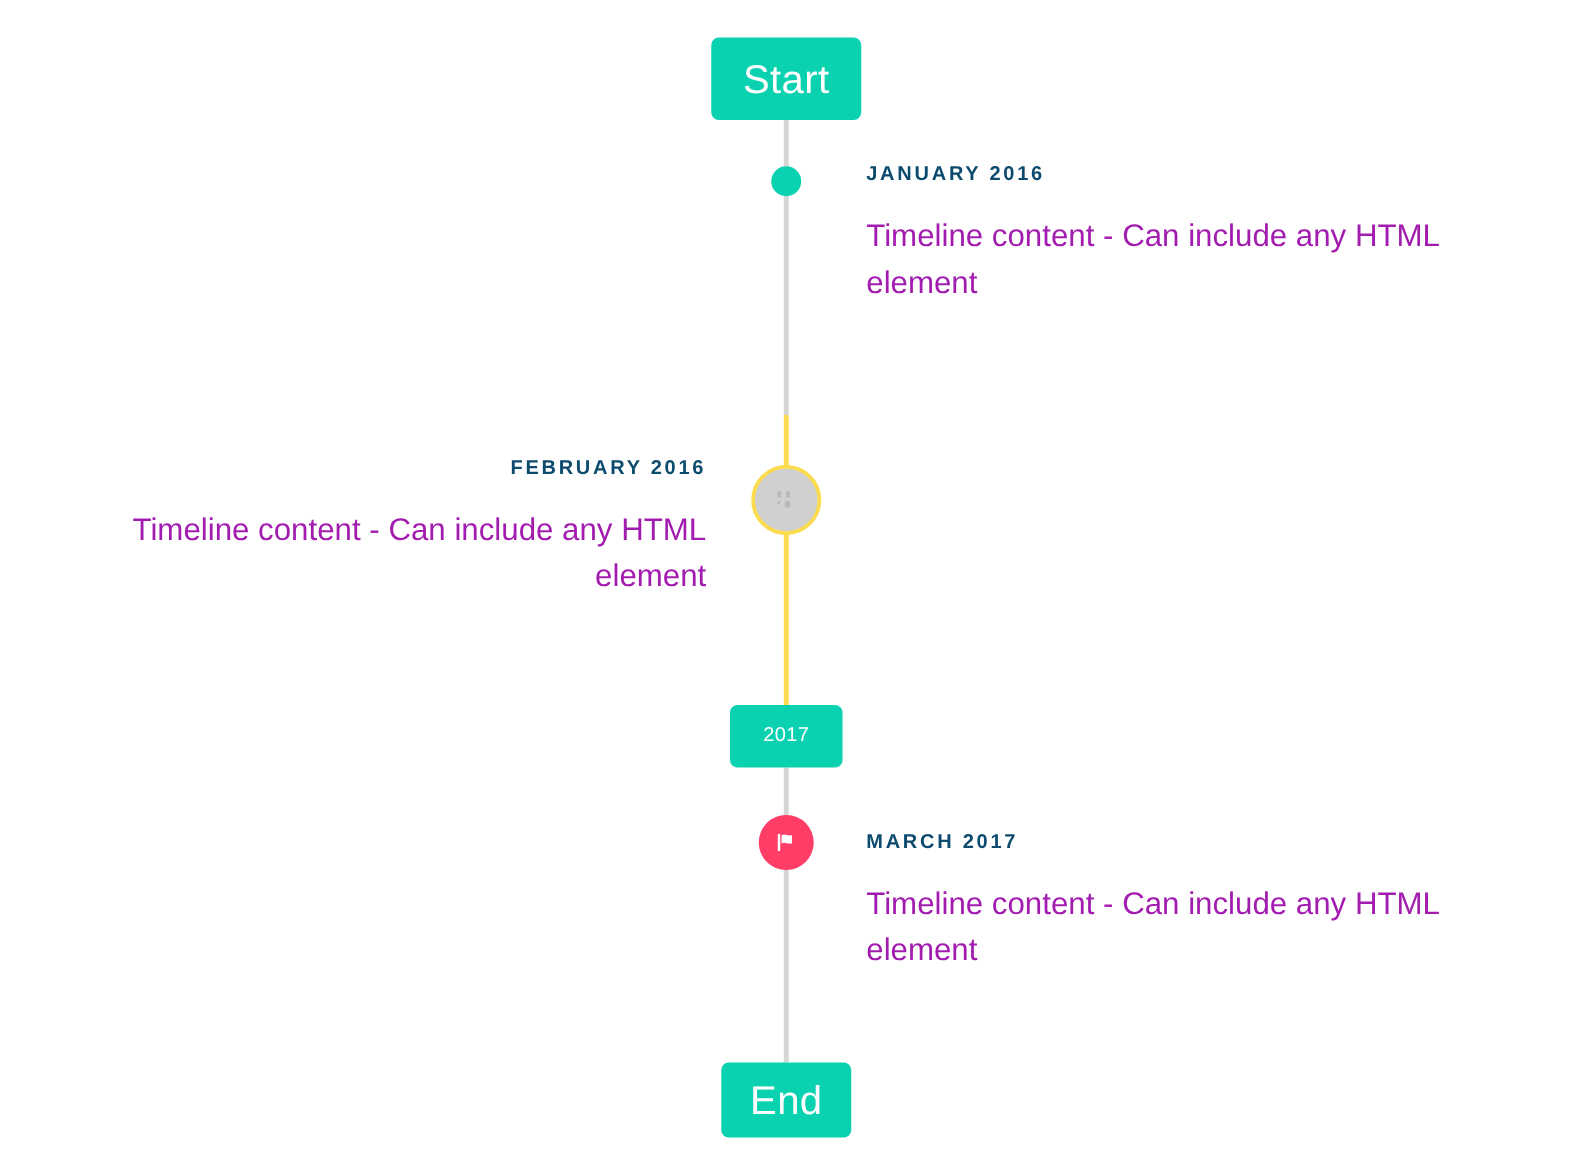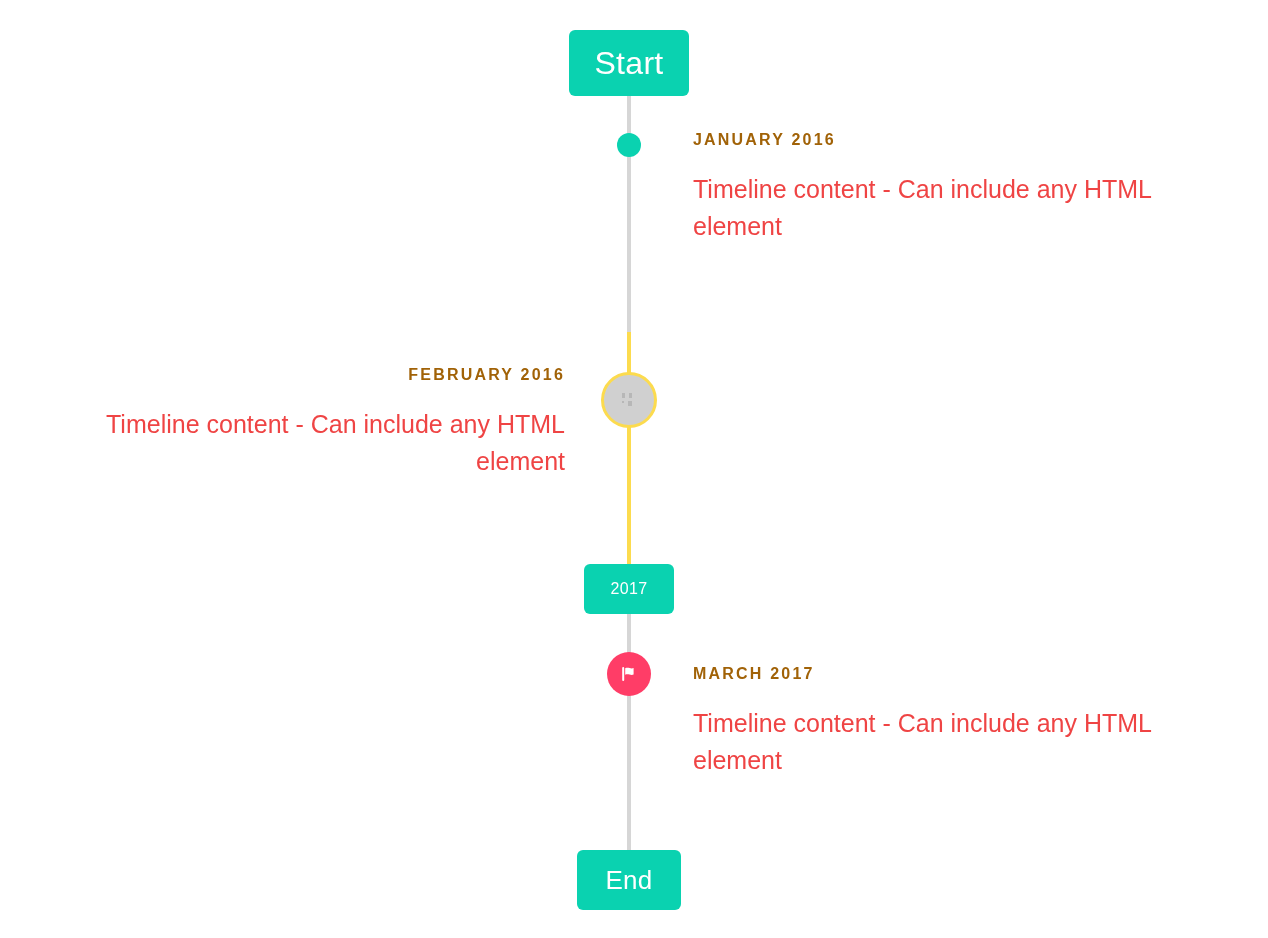--- a/index.html
+++ b/index.html
@@ -54,21 +54,21 @@
     font-size: 32px;
   }
   .badge-year {
     left: 584px; top: 564px;
     width: 90px; height: 50px;
     font-size: 16px;
   }
   .badge-end {
     left: 577px; top: 850px;
     width: 104px; height: 60px;
-    font-size: 26px;
+    font-size: 32px;
   }
 
   
   .marker {
     position: absolute;
     border-radius: 50%;
     display: flex;
     align-items: center;
     justify-content: center;
     cursor: pointer;
@@ -107,30 +107,30 @@
   .entry-left  { left: 40px;  text-align: right; }
 
   .entry-jan   { top: 130px; }
   .entry-feb   { top: 365px; }
   .entry-mar   { top: 664px; }
 
   .entry-date {
     font-size: 16px;
     font-weight: bold;
     letter-spacing: 2.2px;
-    color: #a16207;
+    color: #0c4a6e;
     text-transform: uppercase;
     margin: 0 0 22px 0;
     line-height: 1.2;
   }
   .entry-body {
     font-size: 25px;
     font-weight: 400;
     line-height: 1.48;
-    color: #ef4444;
+    color: #a21caf;
     margin: 0;
   }
 </style>
 </head>
 <body>
 
 <div class="timeline">
 
   <div class="spine grey-top"></div>
   <div class="spine yellow-mid"></div>

